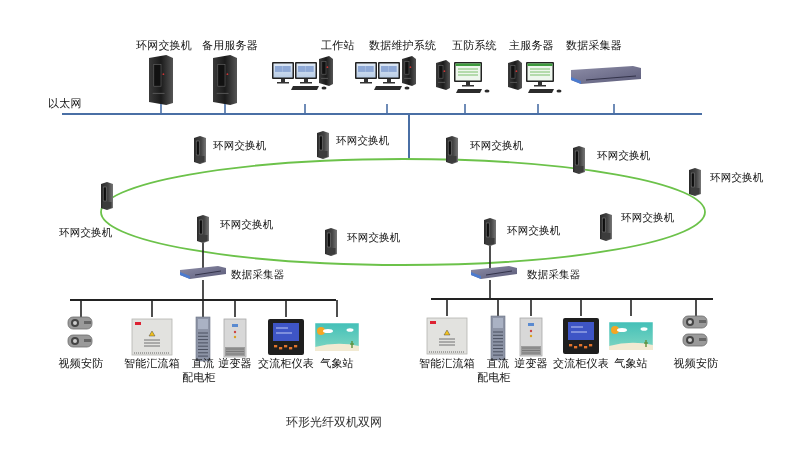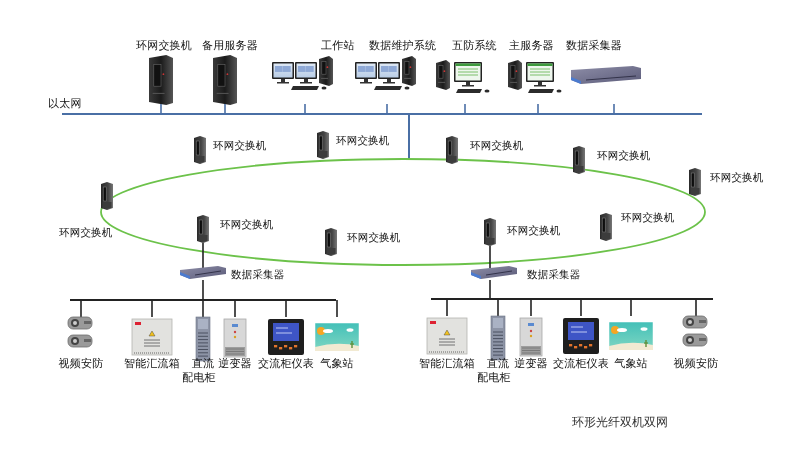--- a/index.html
+++ b/index.html
@@ -2,21 +2,21 @@
 <html><head>
 <meta charset="utf-8">
 <style>
   html, body { margin: 0; padding: 0; background: #ffffff; }
   body { width: 807px; height: 462px; position: relative; overflow: hidden;
          font-family: "DejaVu Sans", "Liberation Sans", sans-serif; color: #1a1a1a; }
   #diagram { position: absolute; left: 0; top: 0; }
   .lbl { position: absolute; font-size: 11px; white-space: nowrap; color: #111; letter-spacing: 0.2px; }
   .lbl.b { font-weight: normal; font-size: 10.5px; }
   .lbl.center { transform: translateX(-50%); }
-  .caption { position: absolute; left: 0; width: 668px; top: 414px; text-align: right;
+  .caption { position: absolute; left: 0; width: 668px; top: 414px; text-align: center;
              font-size: 12px; color: #333; }
 </style>
 </head>
 <body>
 
 <svg id="diagram" width="807" height="462" viewBox="0 0 807 462">
   <defs>
     <linearGradient id="towerG" x1="0" x2="1">
       <stop offset="0" stop-color="#3a3a3a"></stop>
         <stop offset="0.5" stop-color="#1b1b1b"></stop>

